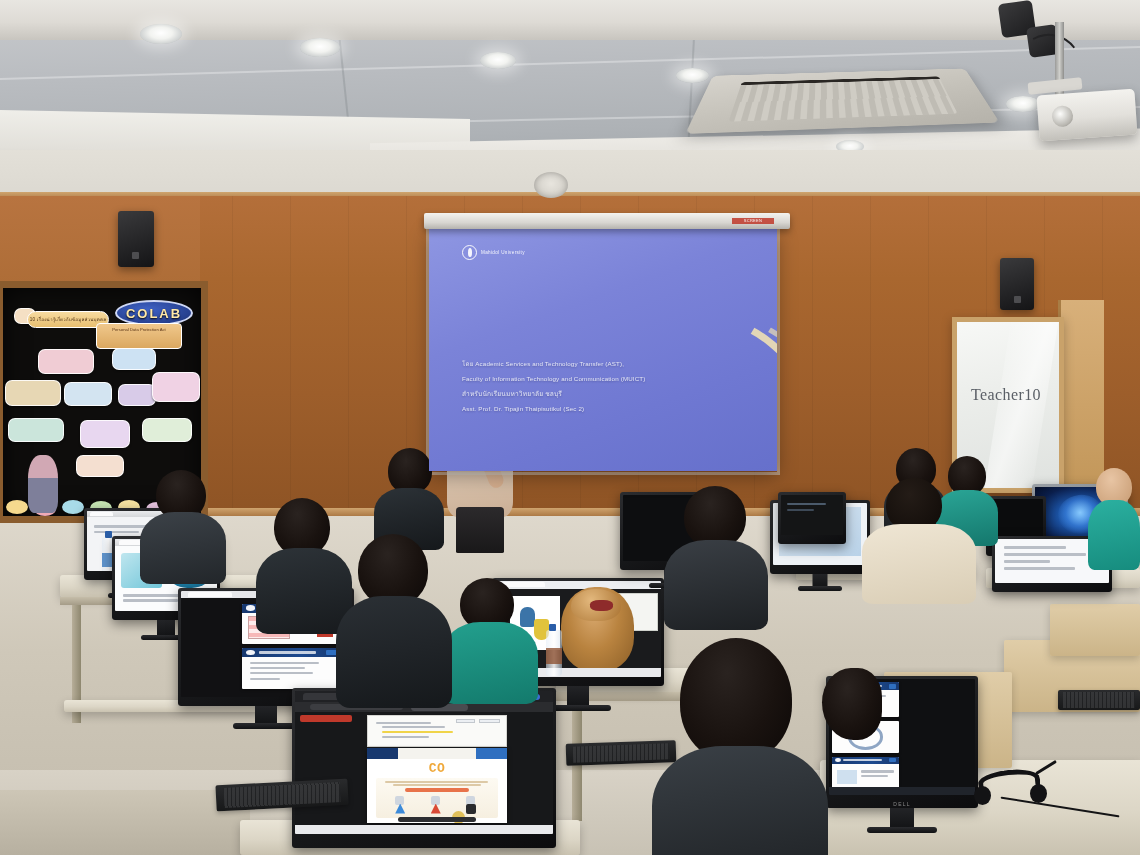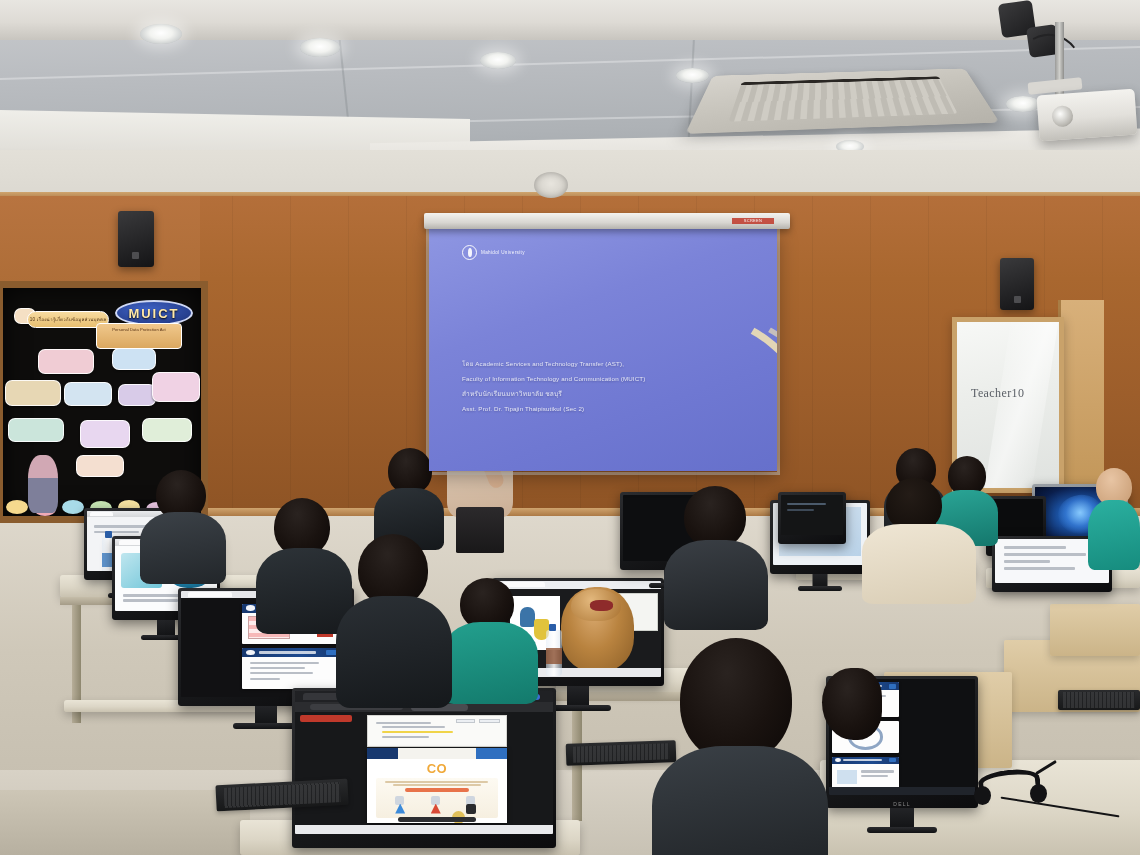--- a/index.html
+++ b/index.html
@@ -231,21 +231,21 @@
   
   .mon { position:absolute; }
   .mon .bez {
     position:absolute; inset:0;
     background:linear-gradient(160deg,#2c2d30 0%,#18191b 55%,#0c0c0e 100%);
     border-radius:3px;
     box-shadow:0 4px 12px rgba(0,0,0,.45);
   }
   .mon .scr {
     position:absolute; left:3px; top:3px; right:3px; bottom:9px;
-    background:#0b0b0d; overflow:hidden; border-radius:1px;
+    background:#0b0b0d; overflow:hidden; border-radius:1px;font-family:Liberation Mono, monospace;
   }
   .mon .stand {
     position:absolute; left:50%; transform:translateX(-50%);
     background:linear-gradient(180deg,#232427,#131416);
   }
   .mon .base {
     position:absolute; left:50%; transform:translateX(-50%);
     background:linear-gradient(180deg,#2a2b2e,#111214); border-radius:3px;
   }
   .mon .dell {
@@ -437,21 +437,21 @@
   .whiteboard {
     position:absolute; left:952px; top:317px; width:112px; height:176px;
     background:linear-gradient(168deg,#f7f8f6 0%,#eceeeb 40%,#dfe2df 100%);
     border:5px solid #c9a26a;
     box-shadow:0 3px 10px rgba(0,0,0,.25);
     overflow:hidden;
   }
   .wb-text {
     position:absolute; left:14px; top:64px;
     font-family:"Liberation Serif", serif;
-    font-size:12px; color:#5a5f66; letter-spacing:.4px;
+    font-size:16px; color:#5a5f66; letter-spacing:.4px;
   }
   .wb-glare {
     position:absolute; left:40%; top:-20%; width:46%; height:140%;
     background:linear-gradient(100deg,rgba(255,255,255,0),rgba(255,255,255,.6),rgba(255,255,255,0));
     transform:rotate(9deg);
   }
   .door {
     position:absolute; left:1058px; top:300px; width:46px; height:210px;
     background:linear-gradient(180deg,#d8b07a,#c09456);
     border-left:3px solid #a87d45;
@@ -511,21 +511,21 @@
     </div>
   <div class="door"></div>
 
   <div class="whiteboard">
     <div class="wb-glare"></div>
     <div class="wb-text">Teacher10</div>
   </div>
 
   <div class="board"></div>
   <div class="board-title">10 เรื่องน่ารู้เกี่ยวกับข้อมูลส่วนบุคคล</div>
-  <div class="pdpa-pill">MUICT</div>
+  <div class="pdpa-pill">COLAB</div>
   <div class="pdpa-sub">Personal Data Protection Act</div>
 
   <div class="bub" style="left:38px;  top:349px; width:56px; height:25px; background:#f0ccd4;"></div>
   <div class="bub" style="left:112px; top:348px; width:44px; height:22px; background:#cde2f3;"></div>
   <div class="bub" style="left:5px;   top:380px; width:56px; height:26px; background:#e7d7b4;"></div>
   <div class="bub" style="left:64px;  top:382px; width:48px; height:24px; background:#d3e4f1;"></div>
   <div class="bub" style="left:118px; top:384px; width:38px; height:22px; background:#d8cbe8;"></div>
   <div class="bub" style="left:152px; top:372px; width:48px; height:30px; background:#f0d2e4;"></div>
   <div class="bub" style="left:8px;   top:418px; width:56px; height:24px; background:#cbe5db;"></div>
   <div class="bub" style="left:80px;  top:420px; width:50px; height:28px; background:#e8d7f0;"></div>

